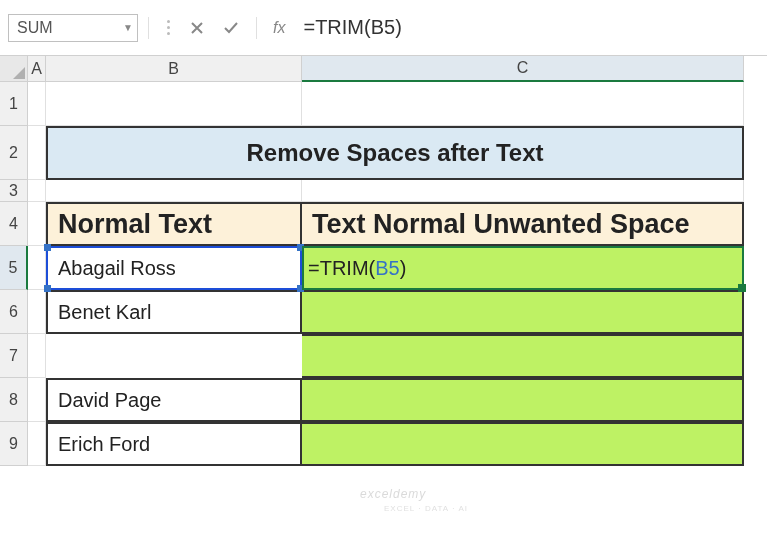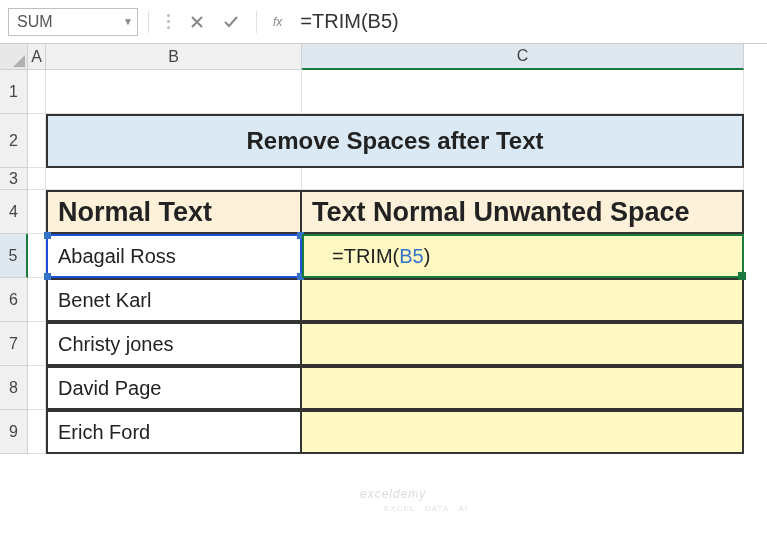--- a/index.html
+++ b/index.html
@@ -10,21 +10,21 @@
     }
     body {
       background: #fff;
       width: 767px;
       height: 551px;
       overflow: hidden;
     }
     .formula-bar-area {
       display: flex;
       align-items: center;
-      height: 44px;
+      height: 56px;
       border-bottom: 1px solid #d0d0d0;
       background: #fff;
       padding: 4px 8px;
       gap: 4px;
     }
     .name-box {
       width: 130px;
       height: 28px;
       border: 1px solid #c0c0c0;
       display: flex;
@@ -66,21 +66,21 @@
       color: #777;
       font-size: 18px;
       cursor: pointer;
     }
     .fb-icon svg {
       width: 16px;
       height: 16px;
     }
     .fx-label {
       font-style: italic;
-      font-size: 12px;
+      font-size: 16px;
       color: #888;
       margin: 0 10px 0 6px;
     }
     .formula-input {
       flex: 1;
       font-size: 20px;
       color: #333;
       border: none;
       outline: none;
       padding: 2px 4px;
@@ -160,23 +160,23 @@
       padding: 0 10px;
       font-size: 20px;
       color: #222;
       background: #fff;
     }
     .data-cell-c {
       border: 2px solid #333;
       border-left: none;
       display: flex;
       align-items: center;
-      padding: 0 28px;
+      padding: 0 4px;
       font-size: 20px;
-      background: #fef9c3;
+      background: #bef264;
     }
     .row-5 .data-cell {
       position: relative;
       border: 2px solid #3572c6;
       background: #fff;
     }
     .handle {
       position: absolute;
       width: 7px;
       height: 7px;
@@ -295,21 +295,20 @@
     <div class="green-handle"></div>
   </div>
 
   <div class="row-header" style="grid-row:7">6</div>
   <div class="cell cell-a" style="grid-row:7"></div>
   <div class="data-cell" style="grid-column:3;grid-row:7">Benet   Karl</div>
   <div class="data-cell-c" style="grid-column:4;grid-row:7"></div>
 
   <div class="row-header" style="grid-row:8">7</div>
   <div class="cell cell-a" style="grid-row:8"></div>
-  <div class="data-cell" style="grid-column:3;grid-row:8">Christy   jones</div>
   <div class="data-cell-c" style="grid-column:4;grid-row:8"></div>
 
   <div class="row-header" style="grid-row:9">8</div>
   <div class="cell cell-a" style="grid-row:9"></div>
   <div class="data-cell" style="grid-column:3;grid-row:9">David   Page</div>
   <div class="data-cell-c" style="grid-column:4;grid-row:9"></div>
 
   <div class="row-header" style="grid-row:10">9</div>
   <div class="cell cell-a" style="grid-row:10"></div>
   <div class="data-cell" style="grid-column:3;grid-row:10">Erich   Ford</div>

